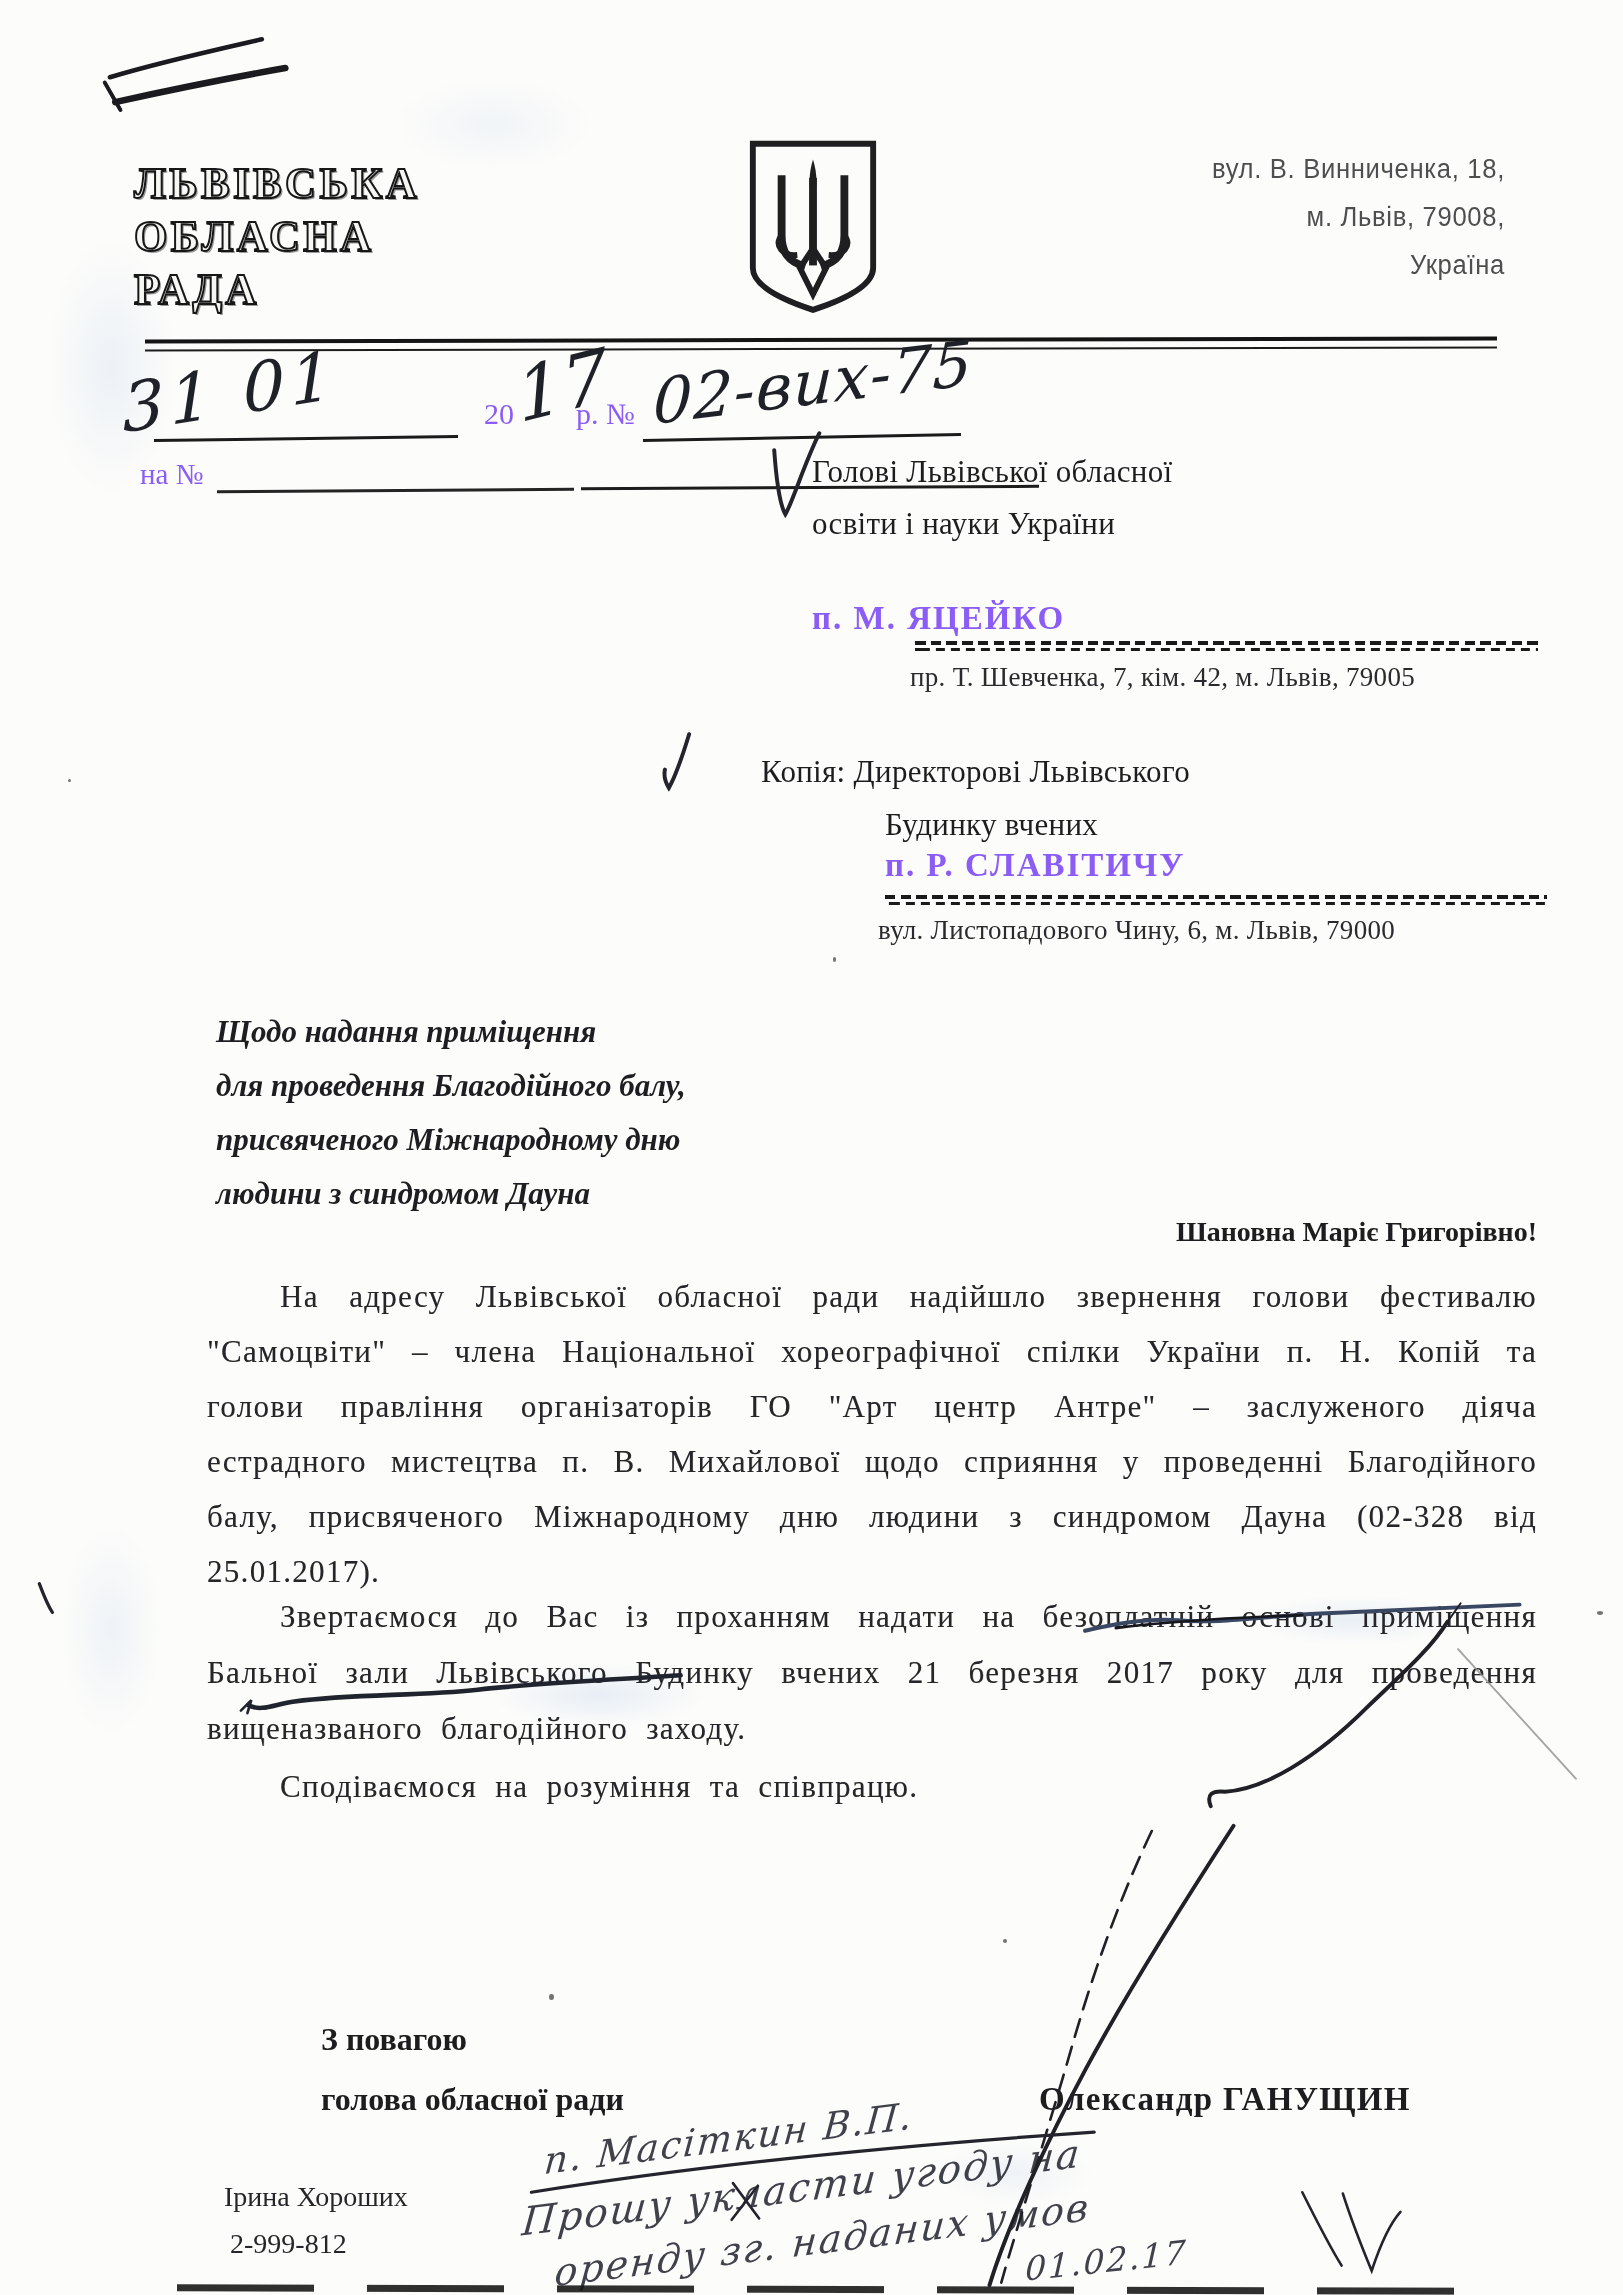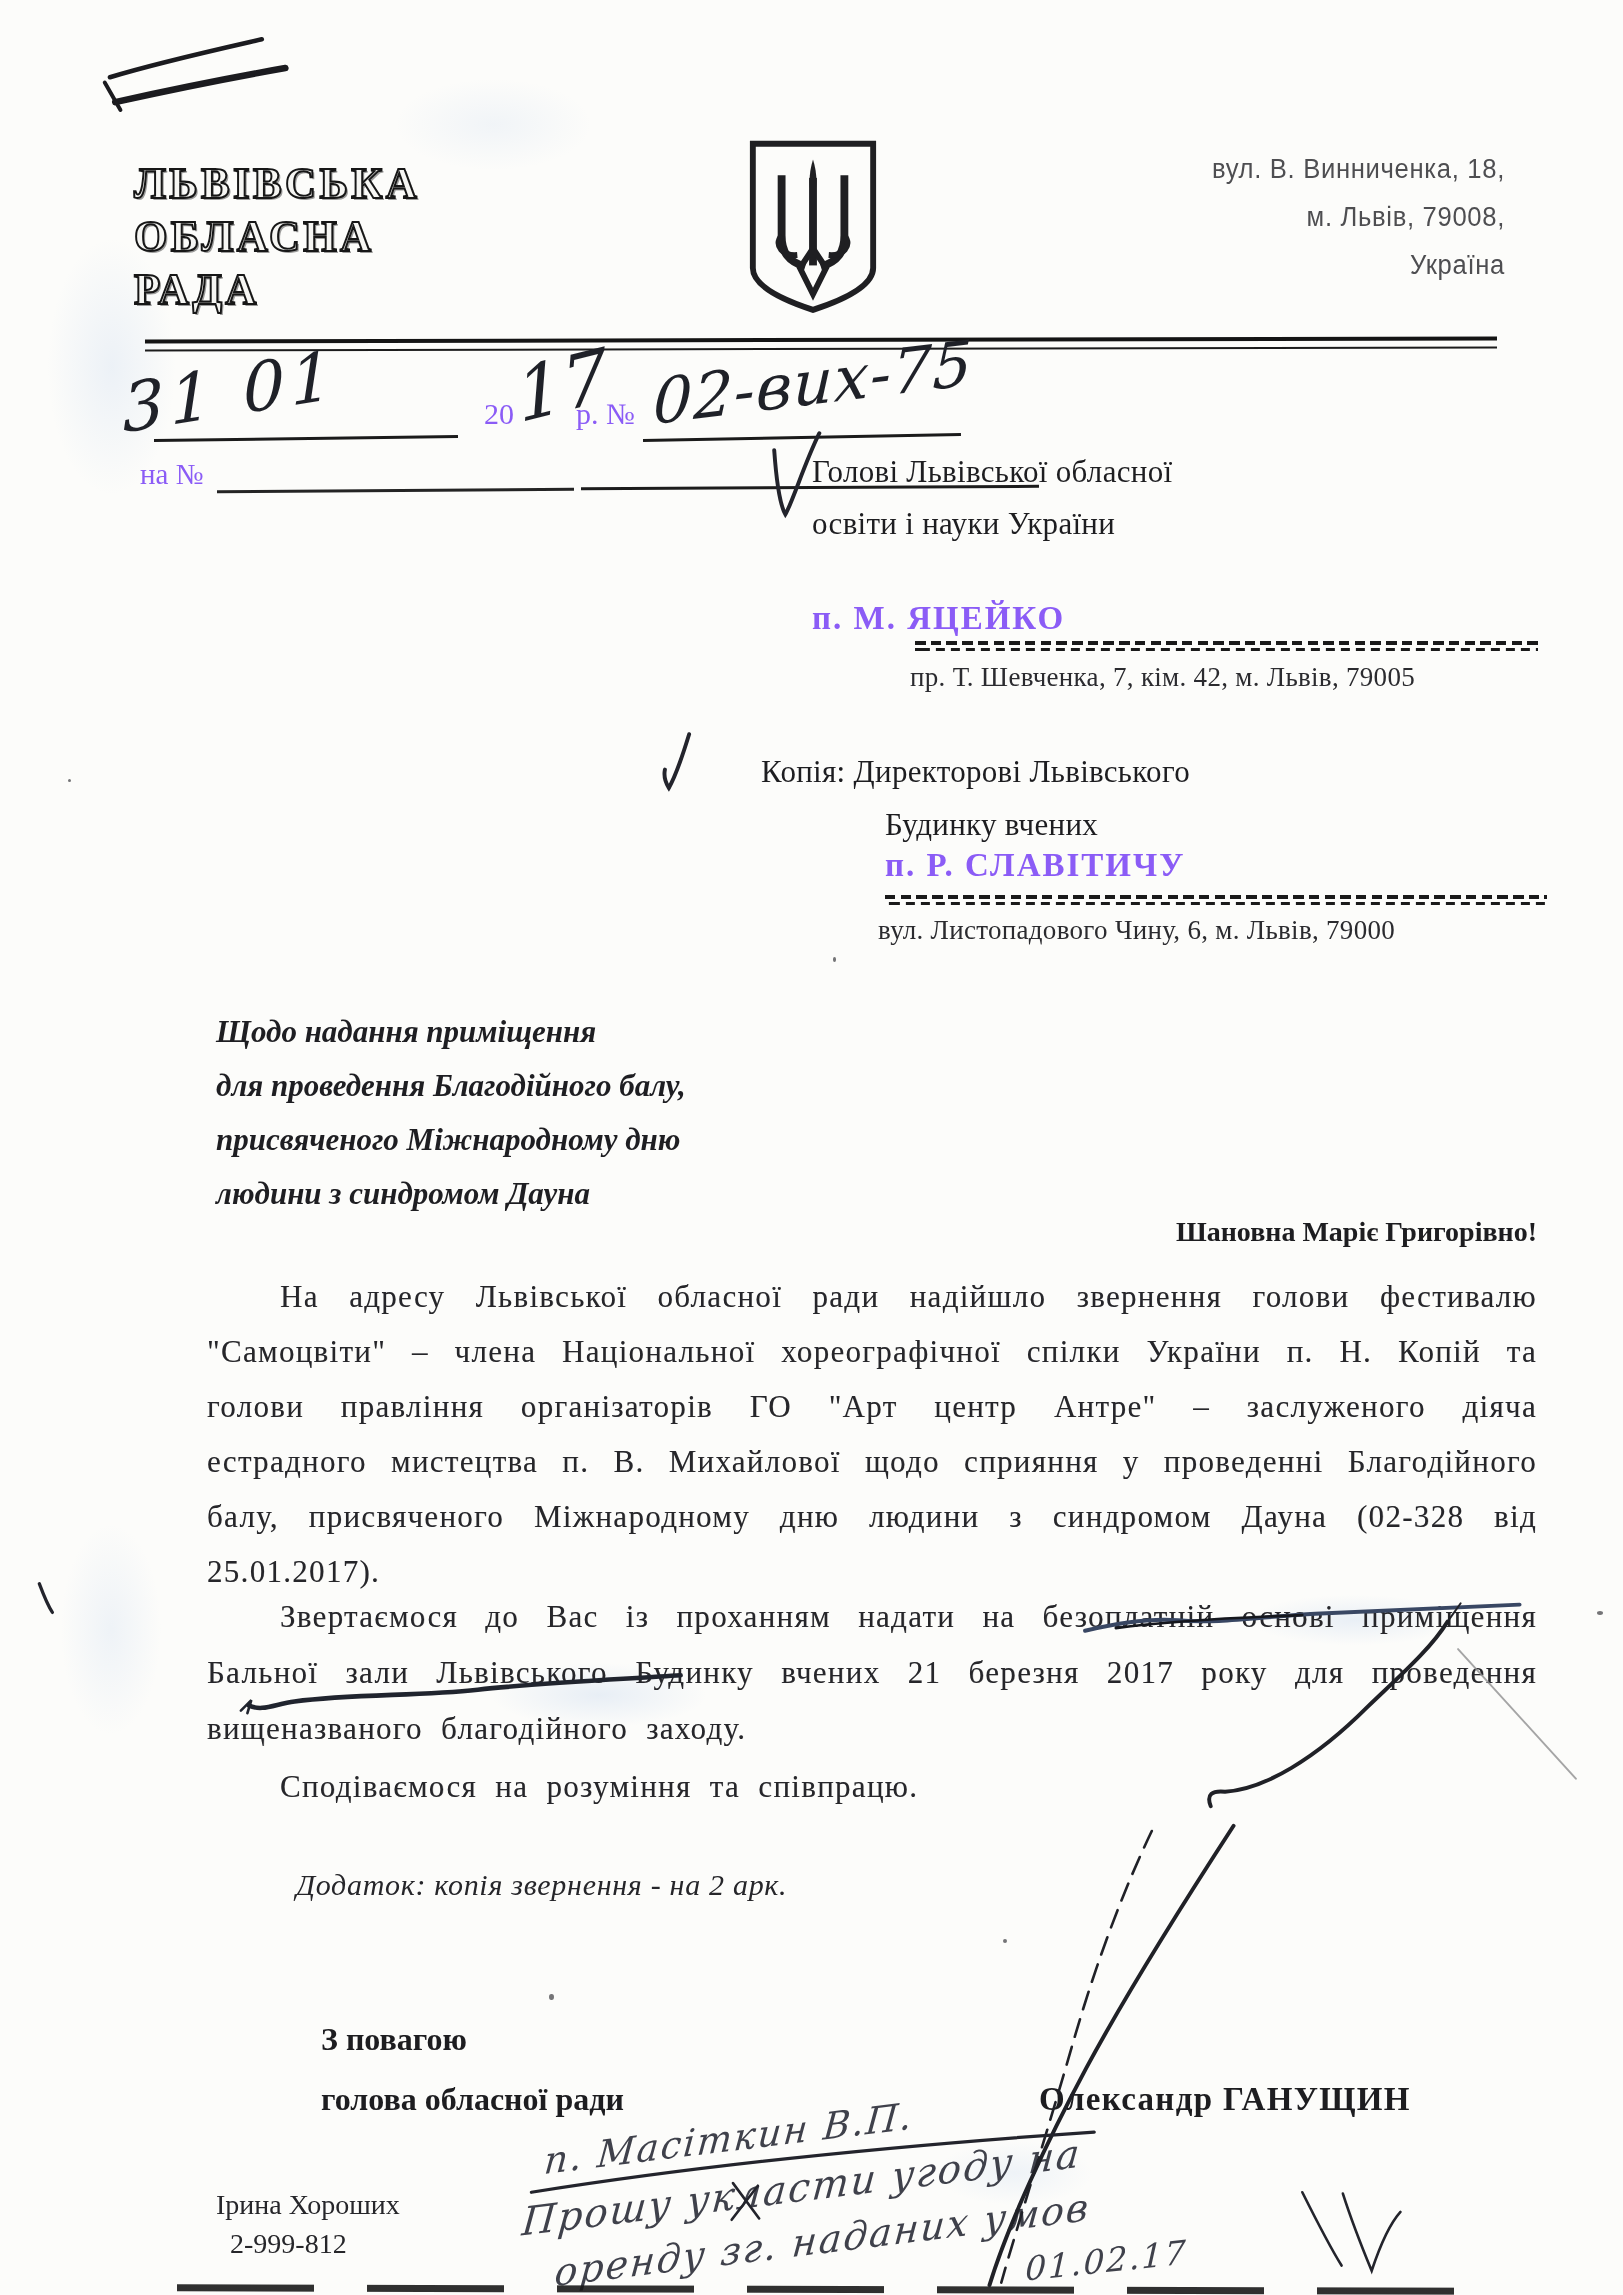--- a/index.html
+++ b/index.html
@@ -128,27 +128,26 @@
     <div>для проведення Благодійного балу,</div>
     <div>присвяченого Міжнародному дню</div>
     <div>людини з синдромом Дауна</div>
   </div>
 
   <div class="abs salut" style="left:207px;top:1216px;width:1330px;">Шановна Маріє Григорівно!</div>
   <div class="abs body-p" style="left:207px;top:1269px;width:1330px;">На адресу Львівської обласної ради надійшло звернення голови фестивалю "Самоцвіти" – члена Національної хореографічної спілки України п. Н. Копій та голови правління організаторів ГО "Арт центр Антре" – заслуженого діяча естрадного мистецтва п. В. Михайлової щодо сприяння у проведенні Благодійного балу, присвяченого Міжнародному дню людини з синдромом Дауна (02-328 від 25.01.2017).</div>
   <div class="abs body-p" style="left:207px;top:1589px;width:1330px;line-height:56px;">Звертаємося до Вас із проханням надати на безоплатній основі приміщення Бальної зали Львівського Будинку вчених 21 березня 2017 року для проведення вищеназваного благодійного заходу.</div>
   <div class="abs body-p" style="left:207px;top:1759px;width:1330px;text-align:left;">Сподіваємося на розуміння та співпрацю.</div>
 
-  <div class="abs attach" style="left:296px;top:1868px;">Додаток: копія звернення - на 2 арк.</div>
 
   <div class="abs sig-bold" style="left:321px;top:2021px;">З повагою</div>
   <div class="abs sig-bold" style="left:321px;top:2081px;">голова обласної ради</div>
   <div class="abs sig-name" style="left:1039px;top:2081px;">Олександр ГАНУЩИН</div>
 
-  <div class="abs exec" style="left:216px;top:2181px;margin-top:8px;">Ірина Хороших</div>
+  <div class="abs exec" style="left:224px;top:2181px;">Ірина Хороших</div>
   <div class="abs exec" style="left:230px;top:2228px;">2-999-812</div>
 
   <div class="abs scrawl" style="left:543px;top:2117px;font-size:37px;transform:rotate(-7deg) skewX(-12deg);">п. Масіткин В.П.</div>
   <div class="abs scrawl" style="left:520px;top:2165px;font-size:39px;transform:rotate(-7deg) skewX(-12deg);">Прошу укласти угоду на</div>
   <div class="abs scrawl" style="left:553px;top:2218px;font-size:38px;transform:rotate(-7deg) skewX(-12deg);">оренду зг. наданих умов</div>
   <div class="abs scrawl" style="left:1025px;top:2241px;font-size:33px;transform:rotate(-6deg) skewX(-8deg);">01.02.17</div>
 
   <svg class="overlay" width="1623" height="2295" viewBox="0 0 2480 3507">
     <g fill="none" stroke-linecap="round">
 

